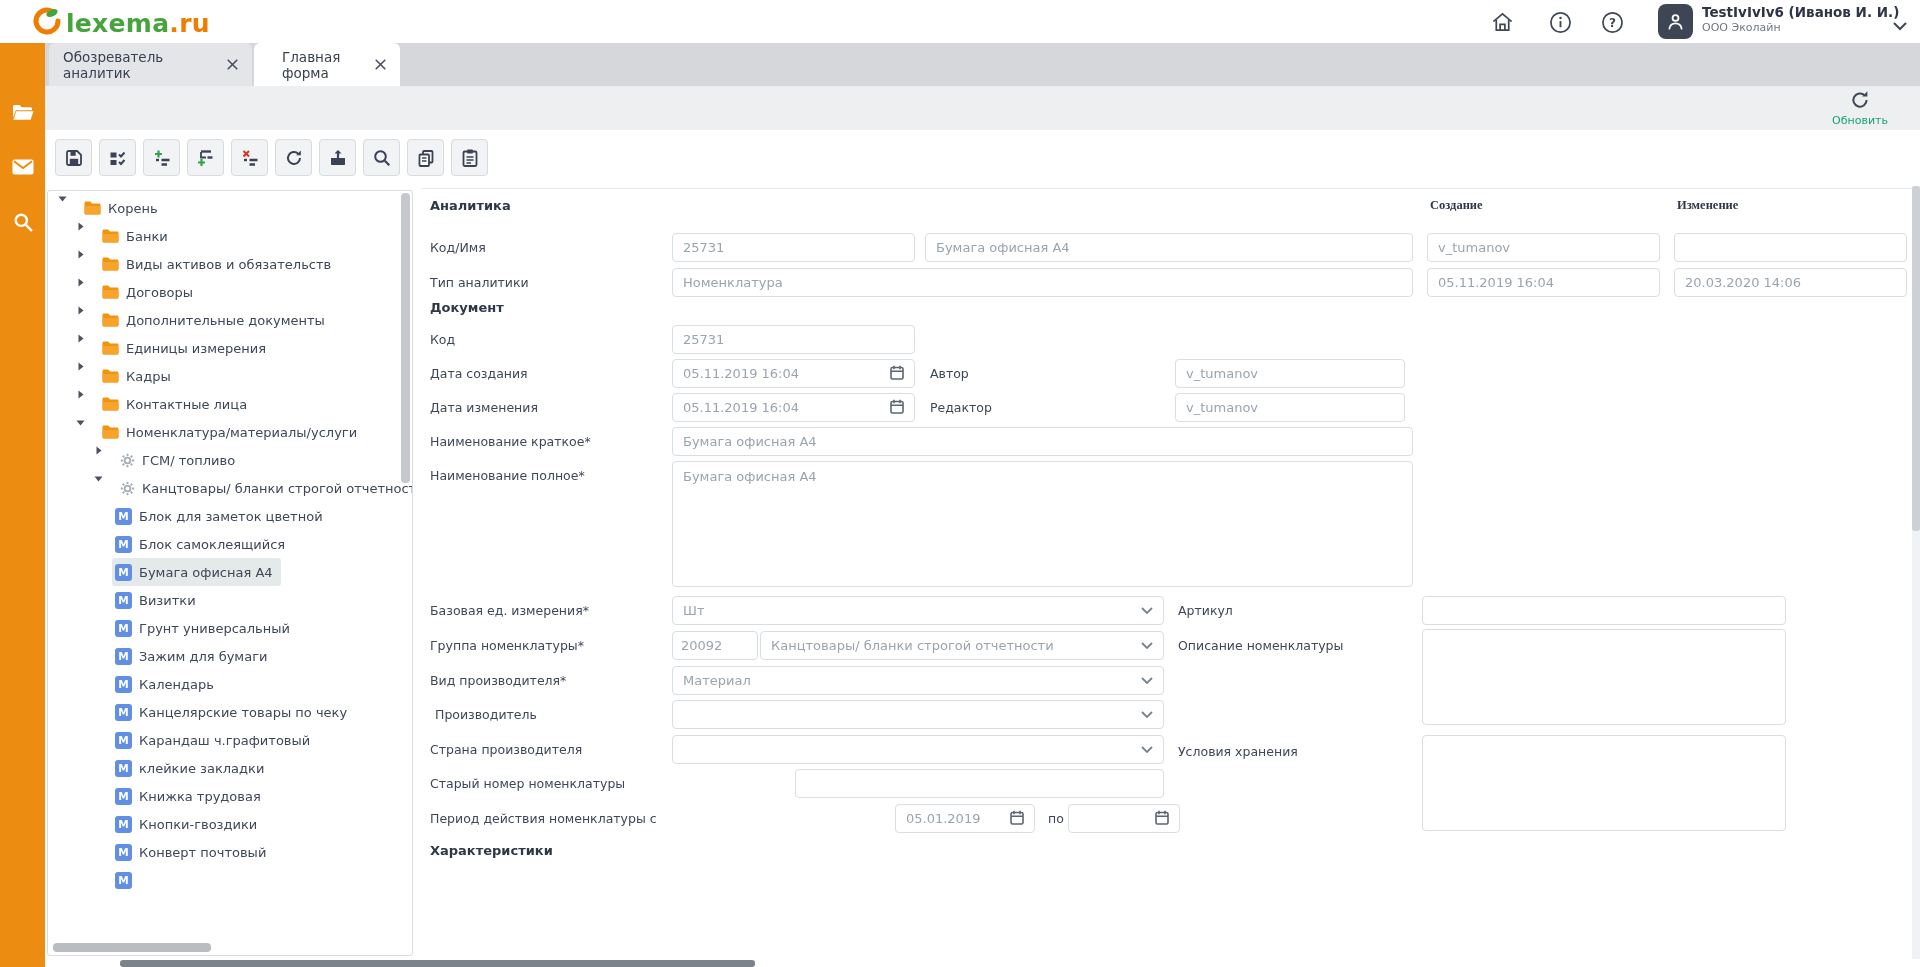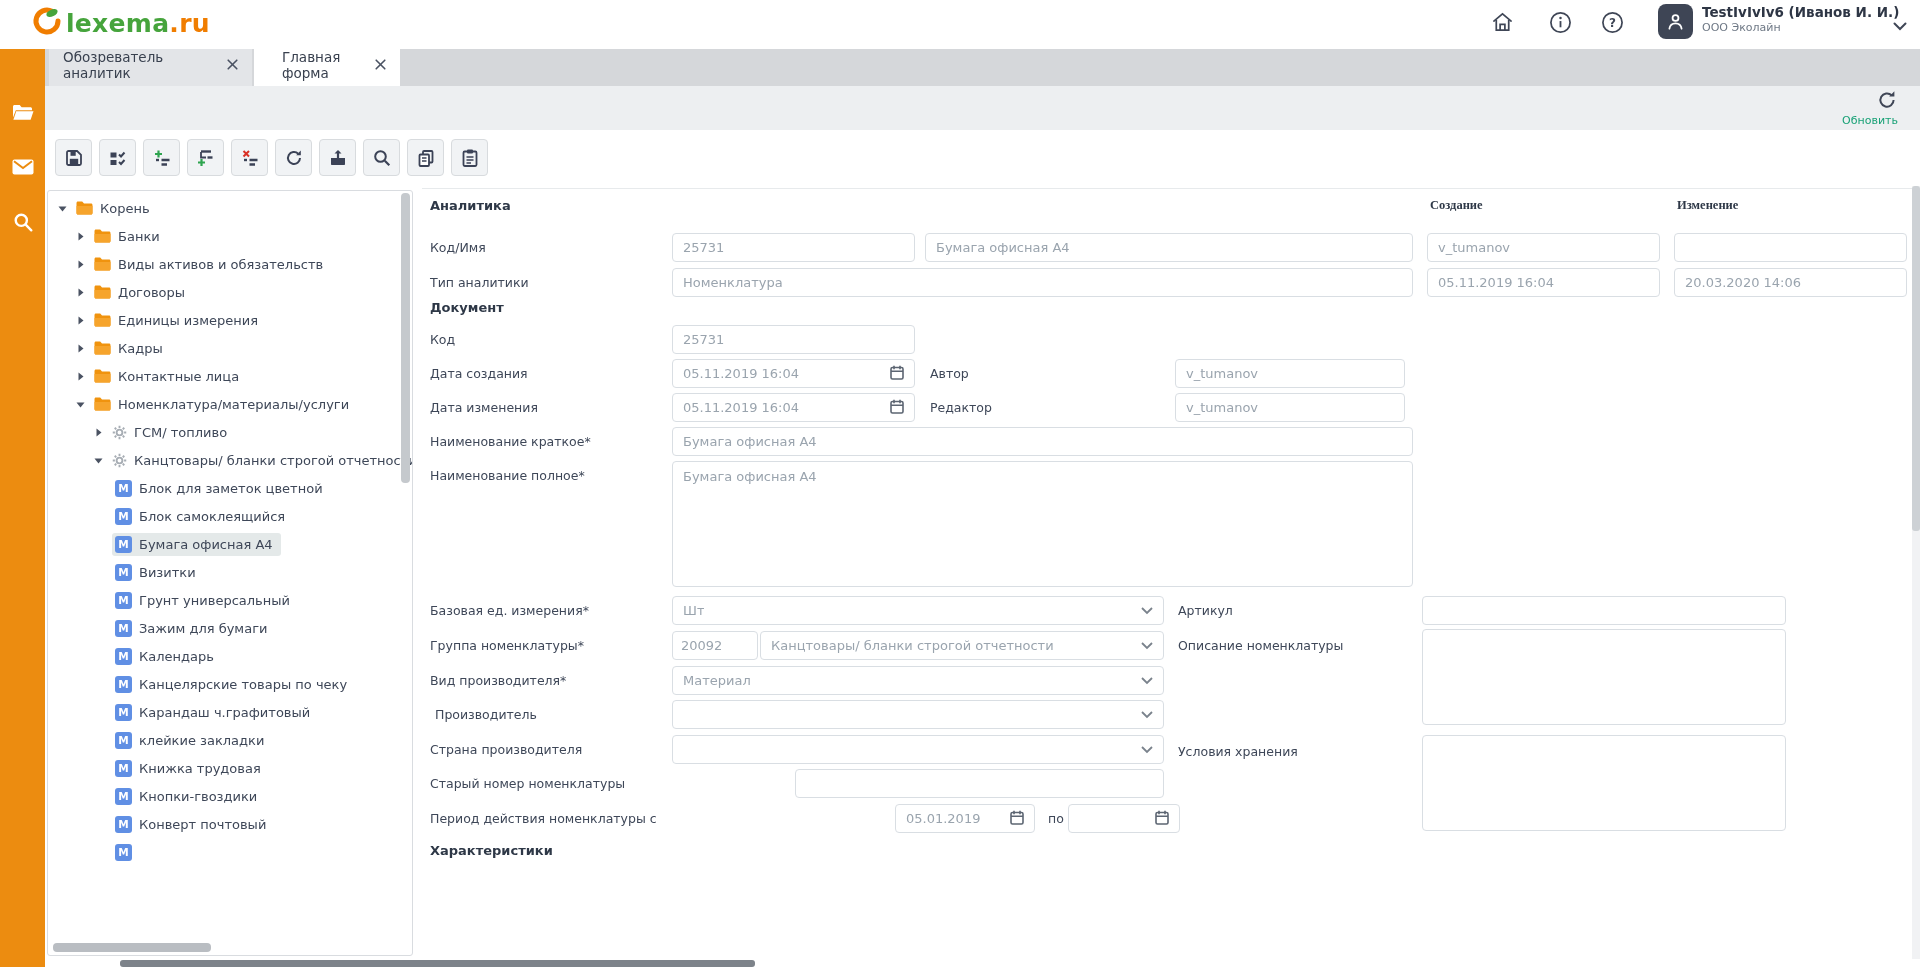--- a/index.html
+++ b/index.html
@@ -3,51 +3,51 @@
 <meta charset="utf-8">
 <style>
   * { box-sizing: border-box; }
   html,body { margin:0; padding:0; }
   body {
     width:1920px; height:967px; position:relative; overflow:hidden;
     font-family:"DejaVu Sans","Liberation Sans",sans-serif;
     background:#ffffff; color:#3e4758;
   }
   
-  .header { position:absolute; left:0; top:0; width:1920px; height:49px; background:#fff; z-index:5;padding-left:44px; }
+  .header { position:absolute; left:0; top:0; width:1920px; height:43px; background:#fff; z-index:5;padding-left:44px; }
   .logo { position:absolute; left:32px; top:6px; display:flex; align-items:center; gap:4px; }
   .logo-text { font-size:25px; font-weight:bold; color:#46a43c; letter-spacing:.3px; }
   .logo-ru { color:#f07d00; }
   .hicon { position:absolute; top:10px; width:24px; height:24px; display:flex; align-items:center; justify-content:center; cursor:pointer; }
   .avatar { position:absolute; left:1658px; top:4px; width:35px; height:35px; border-radius:8px; background:#3e4555; display:flex; align-items:center; justify-content:center; }
   .userblock { position:absolute; left:1702px; top:4px; line-height:1.25; cursor:pointer; }
   .uname { font-size:13.5px; font-weight:bold; color:#2e3645; }
   .ucompany { font-size:11px; color:#6e7885; }
   .uchev { position:absolute; left:1893px; top:16px; }
   
   .rail { position:absolute; left:0; top:43px; width:45px; height:924px; background:#ec8c10; z-index:4; }
   .rail-icon { position:absolute; left:11px; width:24px; height:24px; display:flex; align-items:center; justify-content:center; cursor:pointer; }
   
   .tabbar { position:absolute; left:45px; top:43px; width:1875px; height:43px; background:#d5d7da; }
   .tab { position:absolute; top:0; height:43px; display:flex; align-items:center; justify-content:space-between; padding:0 14px; border-radius:6px 6px 0 0; font-size:13.5px; color:#39414f; cursor:pointer; }
   .tab-inactive { left:4px; width:203px; background:#e3e5e8; }
   .tab-active { left:209px; width:146px; background:#ffffff;padding-left:28px; }
   .tab-close { margin-left:12px; display:flex; cursor:pointer; }
   
   .strip { position:absolute; left:45px; top:86px; width:1875px; height:44px; background:#edeff1; }
-  .refresh-btn { position:absolute; right:22px; top:3px; width:76px; text-align:right; cursor:pointer; }
+  .refresh-btn { position:absolute; right:22px; top:3px; width:76px; text-align:center; cursor:pointer; }
   .refresh-btn .rlabel { font-size:11px; color:#18a176; margin-top:-1px; }
   
   .toolbar { position:absolute; left:45px; top:130px; width:1875px; height:55px; background:#ffffff; }
   .tbar-inner { position:absolute; left:10px; top:9px; display:flex; }
   .tbtn { width:37px; height:37px; margin-right:7px; background:#f1f3f5; border:1px solid #d8dbde; border-radius:4px; display:flex; align-items:center; justify-content:center; cursor:pointer; }
   
   .tree-panel { position:absolute; left:47px; top:190px; width:366px; height:766px; background:#fff; border:1px solid #d9dce0; border-radius:3px; overflow:hidden; }
   .tree { position:absolute; left:0; top:3px; right:12px; }
-  .trow { height:28px; display:flex; align-items:center; font-size:13px; color:#3e4758; white-space:nowrap; cursor:pointer; }
+  .trow { height:28px; display:flex; font-size:13px; color:#3e4758; white-space:nowrap; cursor:pointer;gap:8px; }
   .lvl0{padding-left:10px}.lvl1{padding-left:28px}.lvl2{padding-left:46px}.lvl3{padding-left:64px}
   .arrow { width:10px; margin-right:5px; display:inline-flex; flex:none; }
   .row-box { display:inline-flex; align-items:center; padding:3px 8px 3px 3px; border-radius:3px; }
   .trow.selected .row-box { background:#e4e9e9; }
   .ticon { margin-right:7px; display:inline-flex; flex:none; }
   .m-badge { width:17px; height:17px; background:#608fe4; border-radius:3px; color:#fff; font-size:10.5px; font-weight:bold; display:flex; align-items:center; justify-content:center; }
   .tree-vscroll { position:absolute; right:2px; top:2px; width:9px; height:290px; background:#c5c9cd; border-radius:4px; }
   .tree-hscroll { position:absolute; left:5px; bottom:3px; width:158px; height:9px; background:#b9bdc2; border-radius:4px; }
   
   .page-hbar { position:absolute; left:120px; bottom:0; width:635px; height:7px; background:#7d838a; border-radius:3px; z-index:6; }
@@ -331,20 +331,36 @@
             <path d="M2.5 0.5l5 4-5 4z" fill="#4a5262"></path>
           </svg>
         </span>
         <span class="row-box">
           <span class="ticon">
             <svg width="17" height="14" viewBox="0 0 17 14">
               <path d="M0.5 2C0.5 1.2 1.1 0.5 1.9 0.5h4.3l1.8 2h7.1c.8 0 1.4.7 1.4 1.5v8c0 .8-.6 1.5-1.4 1.5H1.9c-.8 0-1.4-.7-1.4-1.5z" fill="#F0930E"></path>
               <path d="M0.5 4.9h16V12c0 .8-.6 1.5-1.4 1.5H1.9c-.8 0-1.4-.7-1.4-1.5z" fill="#F6A42C"></path>
             </svg>
           </span>
+          <span class="tlabel">Дополнительные документы</span>
+        </span>
+      </div>
+      <div class="trow lvl1">
+        <span class="arrow">
+          <svg width="9" height="9" viewBox="0 0 9 9">
+            <path d="M2.5 0.5l5 4-5 4z" fill="#4a5262"></path>
+          </svg>
+        </span>
+        <span class="row-box">
+          <span class="ticon">
+            <svg width="17" height="14" viewBox="0 0 17 14">
+              <path d="M0.5 2C0.5 1.2 1.1 0.5 1.9 0.5h4.3l1.8 2h7.1c.8 0 1.4.7 1.4 1.5v8c0 .8-.6 1.5-1.4 1.5H1.9c-.8 0-1.4-.7-1.4-1.5z" fill="#F0930E"></path>
+              <path d="M0.5 4.9h16V12c0 .8-.6 1.5-1.4 1.5H1.9c-.8 0-1.4-.7-1.4-1.5z" fill="#F6A42C"></path>
+            </svg>
+          </span>
           <span class="tlabel">Единицы измерения</span>
         </span>
       </div>
       <div class="trow lvl1">
         <span class="arrow">
           <svg width="9" height="9" viewBox="0 0 9 9">
             <path d="M2.5 0.5l5 4-5 4z" fill="#4a5262"></path>
           </svg>
         </span>
         <span class="row-box">

